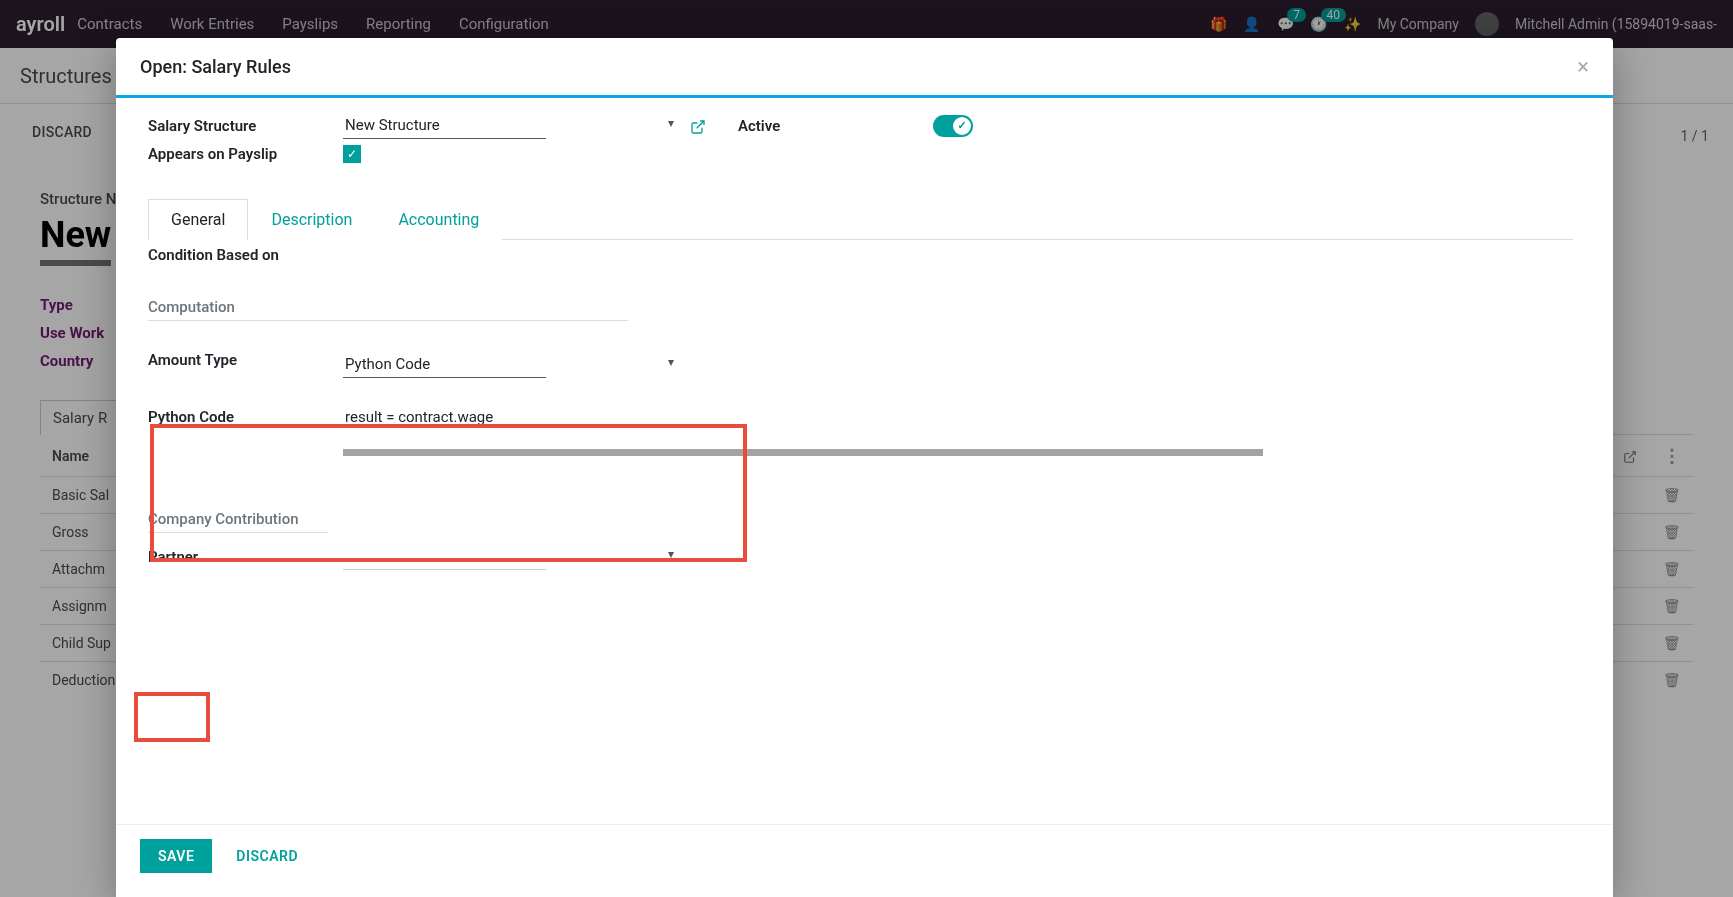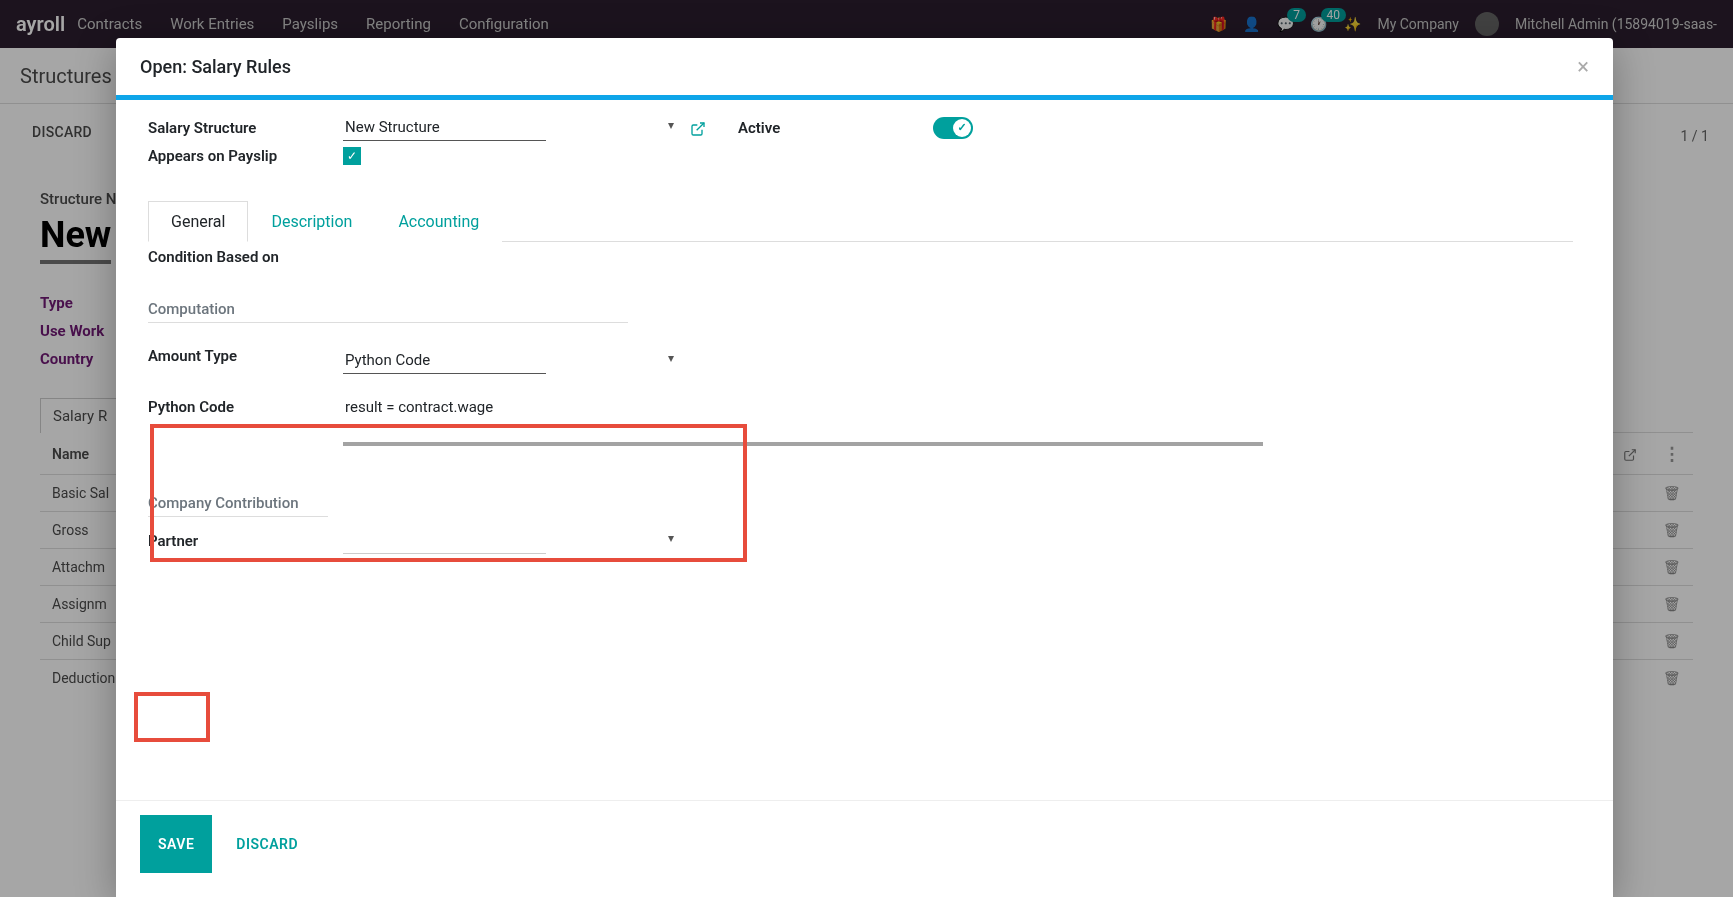--- a/index.html
+++ b/index.html
@@ -19,38 +19,38 @@
 .bg-topbar .chat .badge { position: absolute; top: -8px; left: 10px; }
 .bg-topbar .avatar { width: 24px; height: 24px; border-radius: 50%; background: #666; display: inline-block;}
 
 .bg-subbar { background: #fff; border-bottom: 1px solid #ddd; height: 56px; display: flex; align-items: center; padding: 0 20px; font-size: 15px; color: #4c4c4c;}
 .bg-subbar .breadcrumb { flex: 1; }
 .bg-subbar .btn-discard { color: #4c4c4c; background: transparent; border: none; font-size: 14px; font-weight: 500; letter-spacing: 0.3px; padding: 6px 12px;}
 .bg-subbar .paging { color: #666; font-size: 14px; }
 
 .bg-form { padding: 20px 40px; background: #fff; }
 .bg-form .label { font-size: 15px; color: #4c4c4c; margin-bottom: 6px; font-weight: 500;}
-.bg-form h1 { font-size: 36px; border-bottom: 4px solid #737373; display: inline-block; padding-bottom: 4px; margin-bottom: 20px;}
+.bg-form h1 { font-size: 36px; border-bottom: 6px solid #737373; display: inline-block; padding-bottom: 4px; margin-bottom: 20px;}
 .bg-form .field-row { display: flex; margin: 10px 0; }
 .bg-form .field-row .flabel { width: 140px; font-size: 15px; color: #701a75; font-weight: 700;}
 
 .bg-table { margin-top: 30px; }
 .bg-table .tabbar { display: flex; }
 .bg-table .tab { border: 1px solid #ccc; border-bottom: none; padding: 8px 12px; font-size: 15px; color: #4c4c4c; background: #fff;}
 .bg-table table { width: 100%; border-collapse: collapse; }
 .bg-table th, .bg-table td { border-top: 1px solid #ddd; padding: 10px 12px; text-align: left; font-size: 14px; color: #4c4c4c; }
 .bg-table th { font-weight: 600; }
 .bg-table .kebab { font-size: 18px; color: #999; }
 .bg-table .del { color: #888; }
 
 .extlink { color: #7a7a7a; display: inline-block; }
 
 
 .modal { position: absolute; top: 38px; left: 116px; right: 120px; bottom: 0; background: #fff; z-index: 10; border-radius: 4px 4px 0 0; box-shadow: 0 8px 40px rgba(0,0,0,0.3); display: flex; flex-direction: column; }
-.modal-header { padding: 16px 24px; display: flex; align-items: center; border-bottom: 5px solid #0ea5e9; }
+.modal-header { padding: 16px 24px; display: flex; align-items: center; border-bottom: 3px solid #0ea5e9; }
 .modal-header h4 { font-size: 18px; color: #212529; font-weight: 500; flex: 1;}
 .modal-header .close { font-size: 22px; color: #aaa; cursor: pointer; background: none; border: none;}
 .modal-body { flex: 1; overflow-y: auto; padding: 8px 40px 16px 32px; position: relative; }
 .modal-body::-webkit-scrollbar { width: 14px; }
 .modal-body::-webkit-scrollbar-thumb { background: #c1c1c1; border-radius: 2px;}
 .modal-body::-webkit-scrollbar-track { background: #f1f1f1; }
 
 .form-row { display: flex; margin: 6px 0; }
 .form-col-left { width: 590px; display: flex; align-items: center; }
 .form-col-right { flex: 1; display: flex; align-items: center; }
@@ -62,26 +62,26 @@
 .checkbox { width: 18px; height: 18px; background: #00a09d; display: inline-flex; align-items: center; justify-content: center; color: #fff; font-size: 12px;}
 .toggle { width: 40px; height: 22px; background: #00a09d; border-radius: 11px; position: relative;}
 .toggle .knob { position: absolute; right: 2px; top: 2px; width: 18px; height: 18px; background: #fff; border-radius: 50%; display: flex; align-items: center; justify-content: center; color: #00a09d; font-size: 11px; font-weight: bold;}
 
 .tabs { display: flex; border-bottom: 1px solid #ddd; margin-top: 36px; }
 .tab { padding: 10px 22px; font-size: 16px; color: #00a09d; border: 1px solid transparent; background: #fff; cursor: pointer; margin-bottom: -1px;}
 .tab.active { color: #212529; border: 1px solid #ddd; border-bottom: 1px solid #fff; }
 
 .section-title { font-size: 15px; color: #6c757d; font-weight: 500; margin: 28px 0 4px 0; border-bottom: 1px solid #ddd; padding-bottom: 4px; display: inline-block; min-width: 480px;}
 
-.computation-box .form-row { margin: 20px 0; }
-
-.textarea { border: none; border-bottom: 4px solid #a3a3a3; padding: 4px 2px; font-size: 15px; color: #212529; width: 920px; min-height: 52px; resize: none; font-family: inherit; background: transparent;}
+.computation-box .form-row { margin: 26px 0; }
+
+.textarea { border: none; border-bottom: 7px solid #a3a3a3; padding: 4px 2px; font-size: 15px; color: #212529; width: 920px; min-height: 52px; resize: none; font-family: inherit; background: transparent;}
 
 .modal-footer { border-top: 1px solid #eee; padding: 14px 24px 24px 24px; display: flex; gap: 20px; align-items: center;}
-.btn-save { background: #00a09d; color: #fff; border: none; padding: 21px 18px; font-size: 14px; font-weight: 600; letter-spacing: 0.5px; cursor: pointer;}
+.btn-save { background: #00a09d; color: #fff; border: none; padding: 9px 18px; font-size: 14px; font-weight: 600; letter-spacing: 0.5px; cursor: pointer;}
 .btn-discard-m { background: transparent; color: #00a09d; border: none; font-size: 14px; font-weight: 600; letter-spacing: 0.5px; cursor: pointer; padding: 9px 4px;}
 
 
 .hl-box { position: absolute; border: 4px solid #e74c3c; pointer-events: none; z-index: 20; }
 .hl-1 { top: 424px; left: 150px; width: 597px; height: 138px; }
 .hl-2 { top: 692px; left: 134px; width: 76px; height: 50px; }
 
 .icon-svg { width: 16px; height: 16px; vertical-align: middle; }
 .icon-svg-sm { width: 14px; height: 14px; vertical-align: middle;}
 </style>

